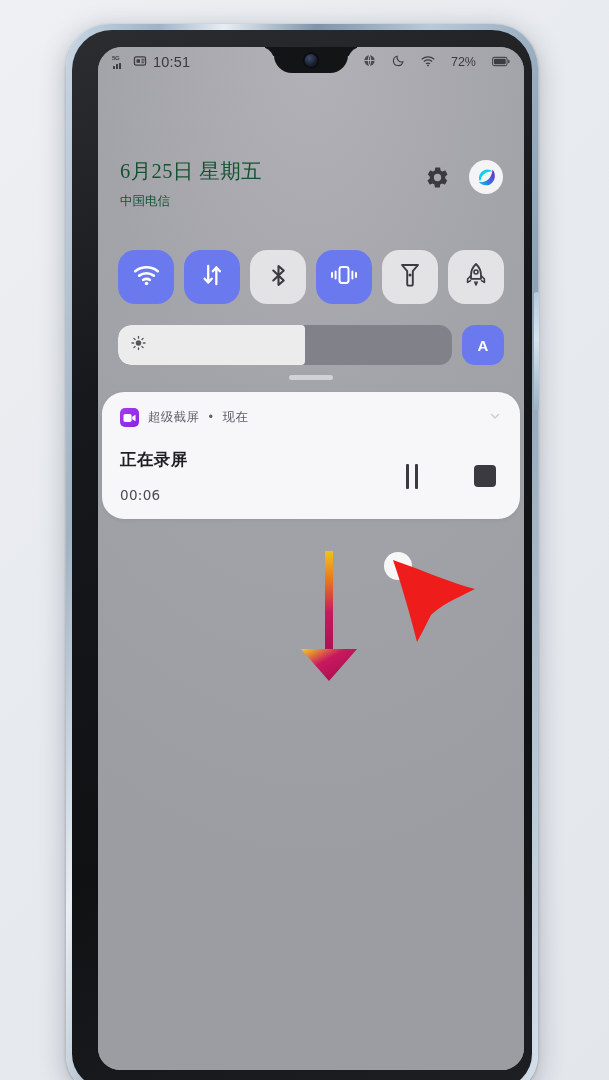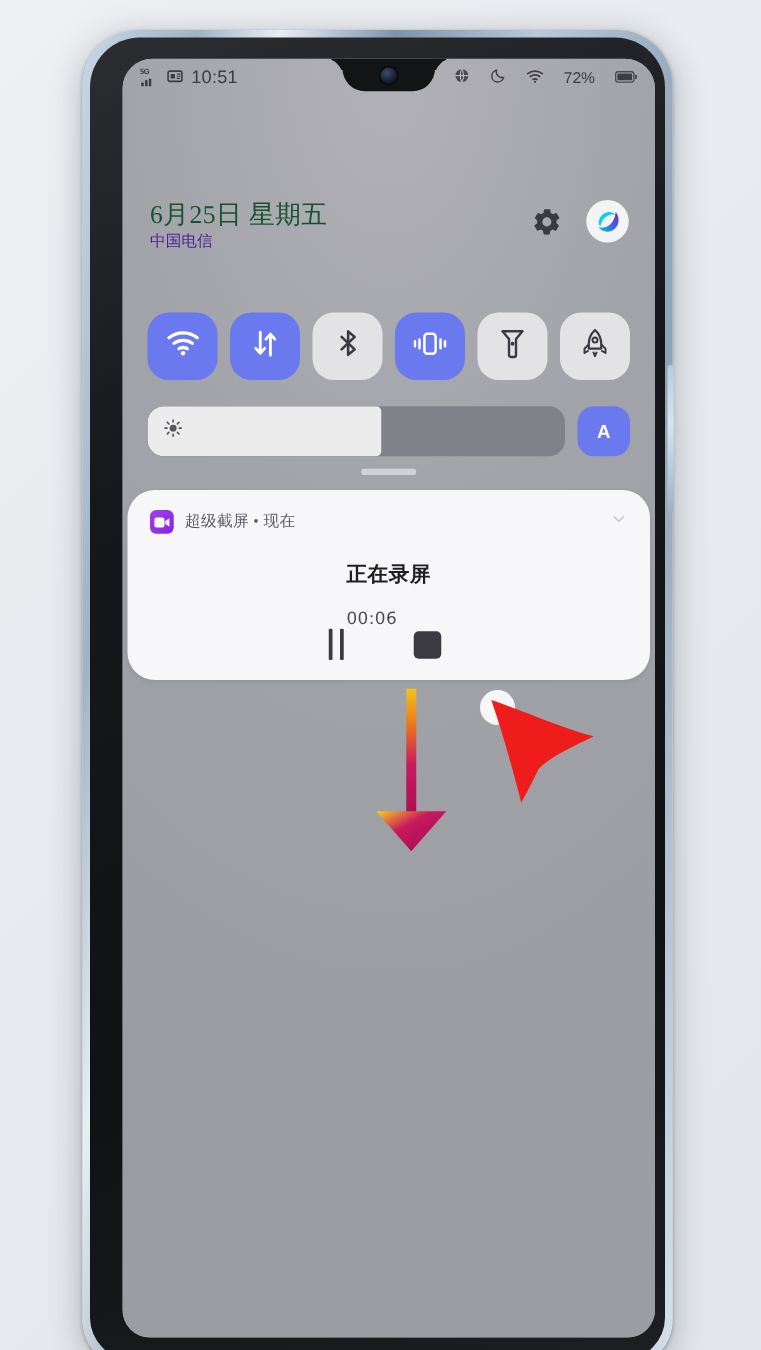--- a/index.html
+++ b/index.html
@@ -97,21 +97,21 @@
   #qs-header {
     position: absolute; top: 108px; left: 22px; right: 20px;
     display: flex; align-items: flex-start; justify-content: space-between;
     z-index: 10;
   }
   #date-block { padding-top: 2px; }
   #qs-date {
     font-size: 20.5px; color: #14532d; letter-spacing: .4px;
     font-family: Liberation Serif, serif;
   }
-  #qs-carrier { font-size: 12.5px; color: #4c1d95;
+  #qs-carrier { margin-top: 8px; font-size: 12.5px; color: #14532d;
     font-family: "DejaVu Sans","Liberation Sans", sans-serif; }
   #header-actions { display:flex; align-items:center; gap: 18px; padding-top: 4px;}
 
   
   #toggle-row {
     position: absolute; top: 203px; left: 20px; right: 20px;
     display: flex; justify-content: space-between;
     z-index: 10;
   }
   .toggle {
@@ -161,25 +161,25 @@
     z-index: 10;
     box-shadow: 0 1px 4px rgba(0,0,0,.07);
   }
   #notif-header { display: flex; align-items: center; gap: 9px; }
   #notif-app-icon {
     width: 19px; height: 19px; border-radius: 5px;
     background: linear-gradient(135deg,#a23ef0,#8a22e0);
     display:flex; align-items:center; justify-content:center;
   }
   #notif-app-line { font-size: 12.5px; color: #5d5d66; letter-spacing: .3px;
-    font-family:Liberation Serif, serif; }
+    font-family:Liberation Mono, monospace; }
   #notif-expand { margin-left: auto; opacity: .22; }
   #notif-body {
     margin-top: 22px;
-    display: flex; align-items: center; justify-content: space-between; flex-direction: column;
+    display: flex; align-items: center; justify-content: space-between;
   }
   #notif-title { font-size: 16.5px; color: #1f1f23; font-weight: 700; letter-spacing:.4px;
     font-family:"DejaVu Sans","Liberation Sans",sans-serif;}
   #notif-timer { margin-top: 16px; font-size: 13.5px; color: #4a4a52; letter-spacing:.3px;
     font-family:"DejaVu Sans","Liberation Sans",sans-serif;}
   #notif-actions { display: flex; align-items: center; gap: 56px; padding-right: 6px;}
   #btn-pause { display: flex; gap: 6px; }
   #btn-pause i { display: block; width: 3px; height: 25px; background: #3a3a40; border-radius: 1px; }
   #btn-stop { width: 22px; height: 22px; border-radius: 4px; background: #3a3a40; }
 

